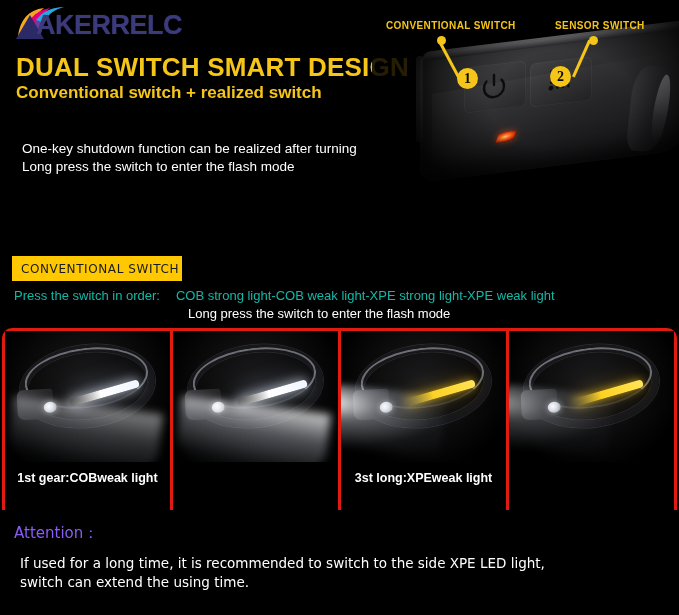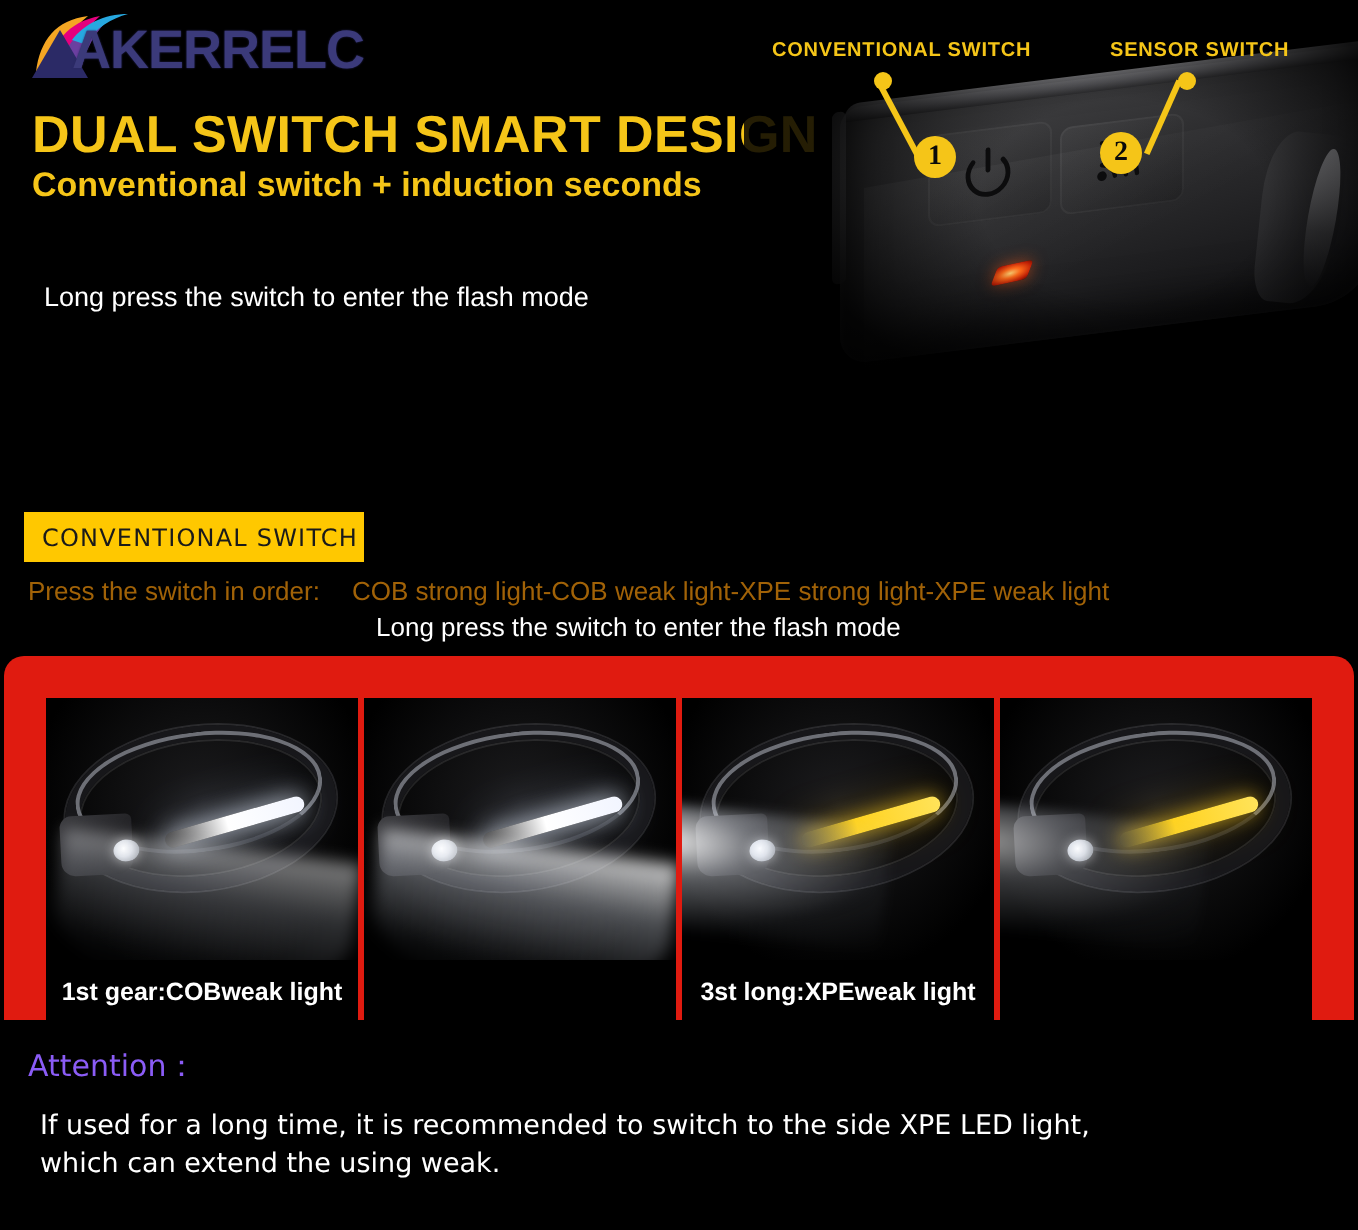--- a/index.html
+++ b/index.html
@@ -242,42 +242,42 @@
     font-size: 12px;
     color: #1a1a1a;
     letter-spacing: 0.6px;
     font-family: "DejaVu Sans", sans-serif;
   }
 
   .order-row {
     position: absolute;
     left: 14px; top: 288px;
     font-size: 13px;
-    color: #a16207;
+    color: #14b8a6;
     white-space: nowrap;
   }
   .order-row .lead { }
   .order-row .seq { margin-left: 16px; }
   .order-row2 {
     position: absolute;
     left: 188px; top: 306px;
     font-size: 13px;
     color: #ffffff;
     white-space: nowrap;
   }
 
   
   .grid {
     position: absolute;
     left: 2px; top: 328px;
     width: 675px; height: 208px;
     display: flex;
     background: #e01b10;
     gap: 3px;
-    padding: 21px;
+    padding: 3px;
     box-sizing: border-box;
     border-radius: 10px;
   }
   .cell {
     flex: 1 1 0;
     display: flex;
     flex-direction: column;
     background: #000;
     min-width: 0;
   }
@@ -415,23 +415,24 @@
       <path d="M4 30 C6 14, 14 4, 30 2 C22 8, 16 18, 14 32 Z" fill="#f5a623"></path>
       <path d="M10 31 C12 15, 20 5, 36 2 C28 9, 22 19, 20 32 Z" fill="#e5007e"></path>
       <path d="M16 31 C18 16, 26 6, 42 2 C34 9, 28 19, 26 32 Z" fill="#6b3fa0"></path>
       <path d="M22 14 C28 6, 38 1, 50 1 C42 3, 34 8, 28 16 Z" fill="#27a8e0"></path>
       <path d="M2 33 L16 9 L30 33 Z" fill="#2b2a66"></path>
     </svg>
     <div class="brand-word">AKERRELC</div>
   </div>
 
   <div class="title-main">DUAL SWITCH SMART DESIGN</div>
-  <div class="title-sub">Conventional switch + induction seconds</div>
+  <div class="title-sub">Conventional switch + realized switch</div>
 
   <div class="desc">
+    <div>One-key shutdown function can be realized after turning</div>
     <div>Long press the switch to enter the flash mode</div>
   </div>
 
   <div class="lamp-wrap">
     <div class="lamp-body"></div>
     <div class="lamp-topedge"></div>
     <div class="lamp-leftedge"></div>
     <div class="lamp-diag"></div>
     <div class="lamp-btnpanel"></div>
     <div class="lamp-sensorpanel"></div>
@@ -528,15 +529,15 @@
       </div>
       <div class="beam-side beam-weak"></div>
     </div>
   </div>
 </div>
 
 <div class="attention">
   <div class="attention-title">Attention：</div>
   <div class="attention-body">
     <div>If used for a long time, it is recommended to switch to the side XPE LED light,</div>
-    <div>which can extend the using weak.</div>
+    <div>switch can extend the using time.</div>
   </div>
 </div>
 
 </body></html>

